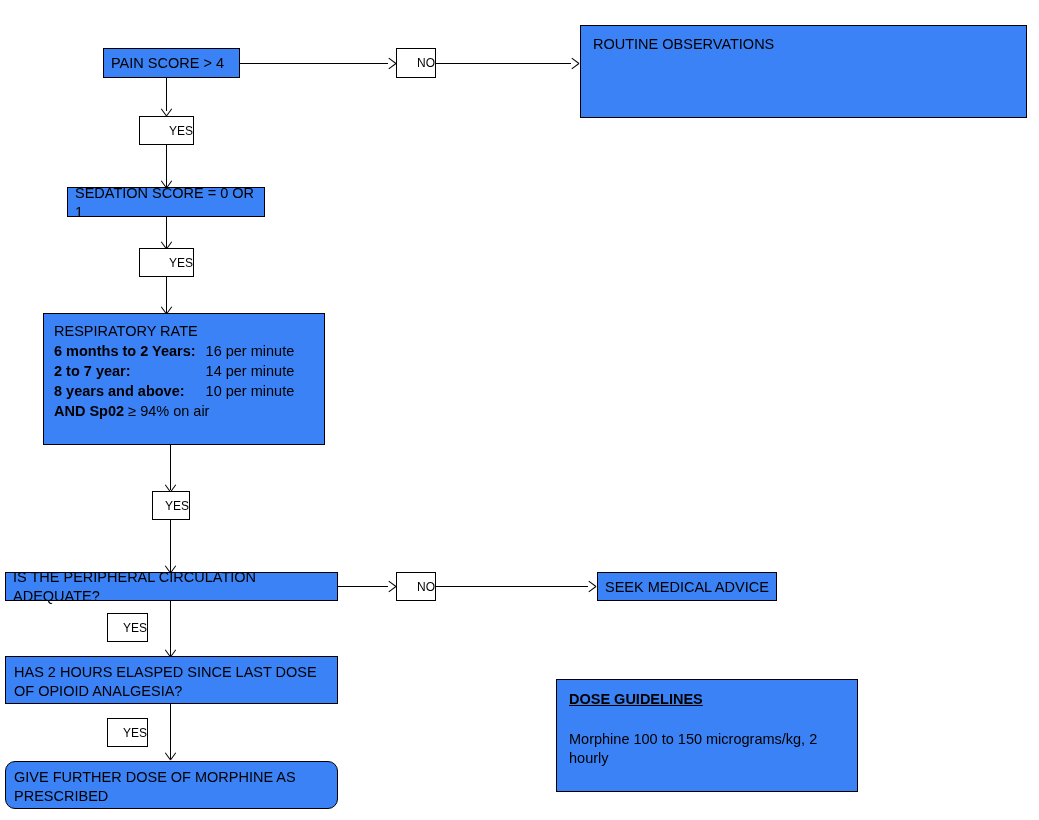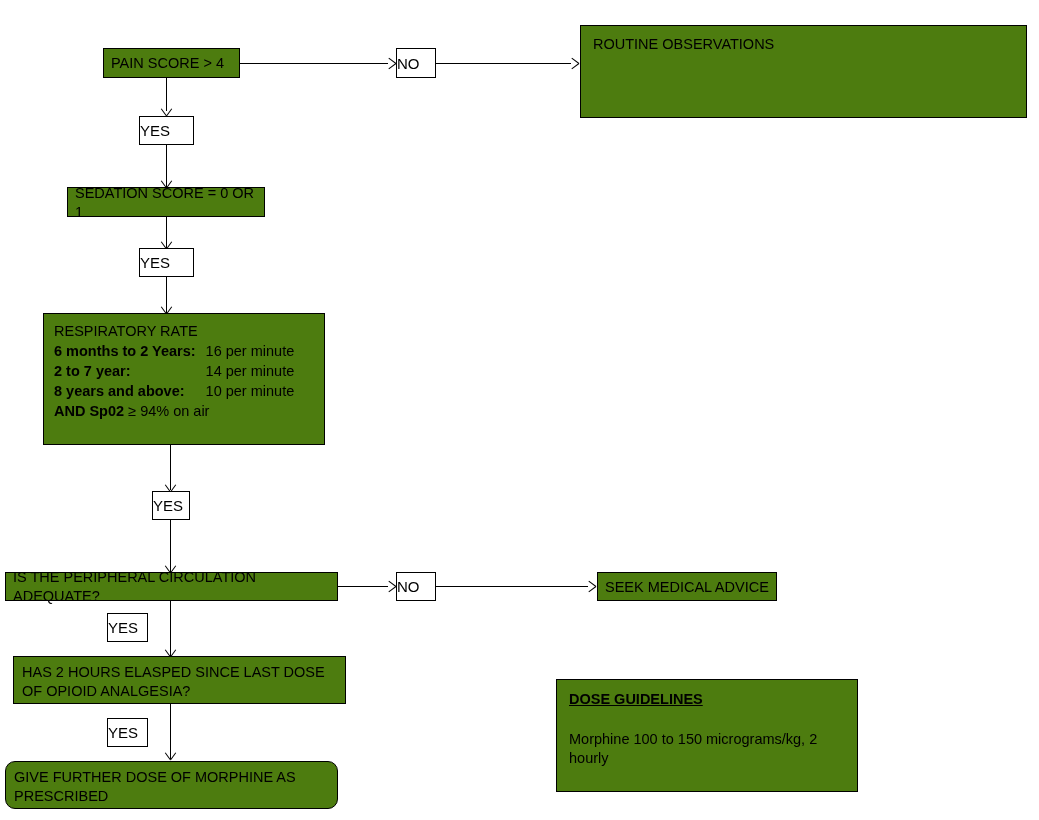--- a/index.html
+++ b/index.html
@@ -13,42 +13,42 @@
     height: 820px;
     background: #ffffff;
     font-family: "Liberation Sans", sans-serif;
     color: #000000;
     overflow: hidden;
   }
   .box {
     position: absolute;
     box-sizing: border-box;
     border: 1px solid #000000;
-    background: #4d7c0f;
+    background: #3b82f6;
     font-size: 14.5px;
     line-height: 1.30;
     color: #000000;
   }
   
   .box.pad {
     padding: 5px 7px 4px 7px;
   }
   .box.vcenter {
     display: flex;
     align-items: center;
   }
   .label-box {
     position: absolute;
     box-sizing: border-box;
     border: 1px solid #000000;
     background: #ffffff;
-    font-size: 15px;
+    font-size: 12px;
     display: flex;
     align-items: center;
-    justify-content: flex-start;
+    justify-content: flex-end;
     color: #000000;
   }
   
   .vline {
     position: absolute;
     width: 1px;
     background: #000000;
   }
   .hline {
     position: absolute;
@@ -229,21 +229,21 @@
     <span>SEEK MEDICAL ADVICE</span>
   </div>
 
   <div class="label-box" style="left:107px; top:613px; width:41px; height:29px;">
     <span>YES</span>
   </div>
 
   <div class="vline" style="left:170px; top:601px; width:1px; height:55px;"></div>
   <div class="arrow-down" style="left:165px; top:648px;"></div>
 
-  <div class="box" style="left:13px; top:656px; width:333px; height:48px; padding:6px 8px 5px 8px;">
+  <div class="box" style="left:5px; top:656px; width:333px; height:48px; padding:6px 8px 5px 8px;">
     <span>HAS 2 HOURS ELASPED SINCE LAST DOSE OF OPIOID ANALGESIA?</span>
   </div>
 
   <div class="label-box" style="left:107px; top:718px; width:41px; height:29px;">
     <span>YES</span>
   </div>
 
   <div class="vline" style="left:170px; top:704px; width:1px; height:55px;"></div>
   <div class="arrow-down" style="left:165px; top:751px;"></div>
 

